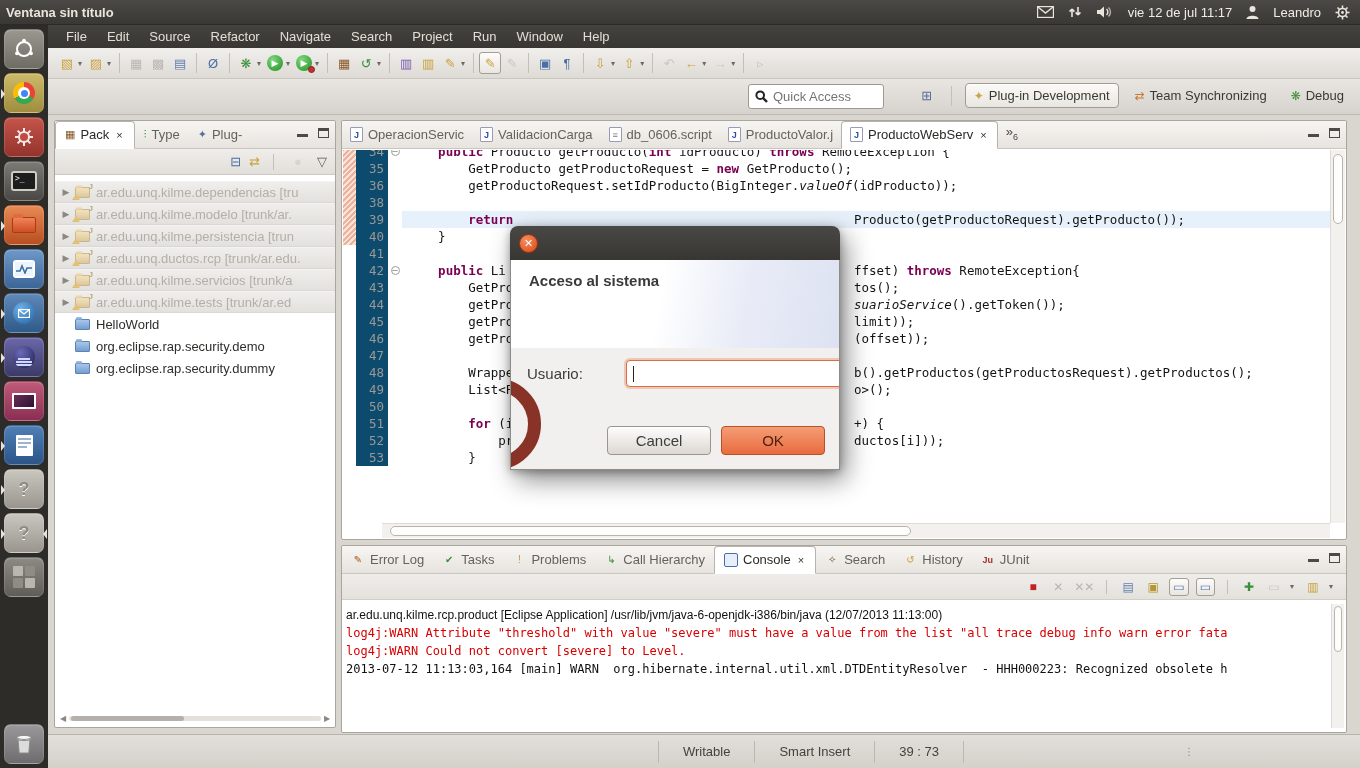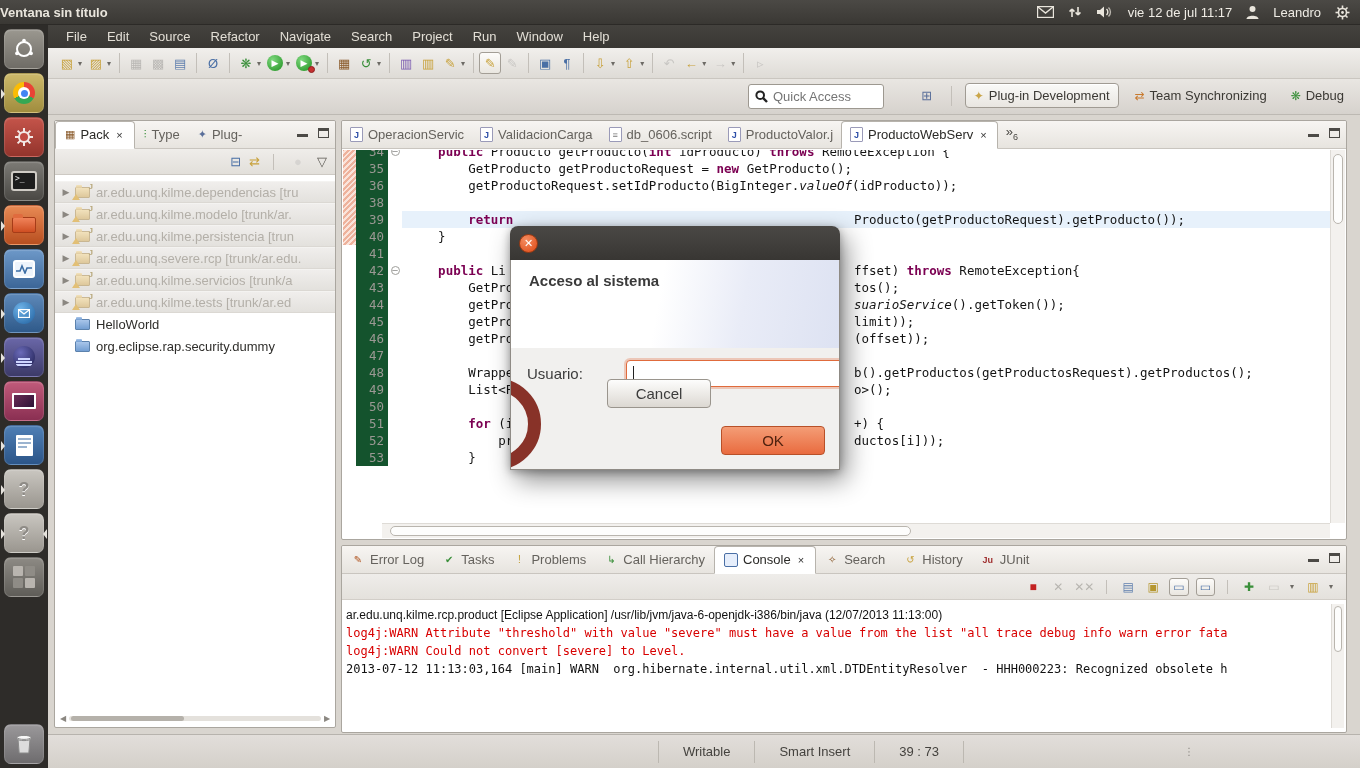--- a/index.html
+++ b/index.html
@@ -4,21 +4,21 @@
 <style>
   * { margin:0; padding:0; box-sizing:border-box; }
   html,body { width:1360px; height:768px; overflow:hidden; background:#000; }
   body { font-family:"Liberation Sans", sans-serif; }
   #screen { position:relative; width:1360px; height:768px; background:#d9d5cf; overflow:hidden; }
 
   
   #top-panel { position:absolute; left:0; top:0; width:1360px; height:25px;
     background:linear-gradient(#4b4945,#3a3834); color:#e9e5dc; display:flex; align-items:center; z-index:60;
     border-bottom:1px solid #2c2a27;}
-  #win-title { font-weight:bold; font-size:13px; flex:0 0 auto; }
+  #win-title { font-weight:bold; font-size:13px; padding-left:6px; flex:0 0 auto; }
   #panel-right { margin-left:auto; display:flex; align-items:center; gap:14px; padding-right:10px; font-size:13px; }
   .pico { display:inline-flex; align-items:center; }
   #clock { color:#efece5; }
   #user-name { color:#efece5;text-align:right; }
 
   
   #launcher { position:absolute; left:0; top:25px; width:48px; height:743px; background:#2e2c29; z-index:55; }
   .ltile { position:absolute; left:4px; width:40px; height:40px; border-radius:7px; display:flex; align-items:center;
     justify-content:center; border:1px solid rgba(255,255,255,.12); box-shadow:inset 0 1px 1px rgba(255,255,255,.15);
     font-size:15px; color:#fff; overflow:visible; }
@@ -96,21 +96,21 @@
   #edit-tabs .vtab { padding:5px 8px 6px 8px; }
   .ficon { width:13px; height:15px; background:#fff; border:1px solid #9a9ab8; font-size:9px; font-weight:bold;
     color:#2e4fa8; display:inline-flex; align-items:center; justify-content:center; border-radius:1px; }
   .ficon.script { color:#7a7a7a; font-weight:normal; }
   #code-wrap { position:absolute; left:1px; right:16px; top:29px; bottom:16px; overflow:hidden;
     font-family:"DejaVu Sans Mono", monospace; font-size:12.5px; line-height:17px; background:#fff; }
   #code { margin-top:-7px; }
   .cline { display:flex; height:17px; white-space:pre; }
   .ann-col { width:13px; flex:0 0 auto; }
   .ann-col.hatch { background:repeating-linear-gradient(135deg,#eeb29c 0 2px,#fae4db 2px 4px); }
-  .num-col { width:32px; flex:0 0 auto; text-align:right; color:#9a9893; padding-right:4px; background:#14532d; }
+  .num-col { width:32px; flex:0 0 auto; text-align:right; color:#9a9893; padding-right:4px; background:#0c4a6e; }
   .fold-col { width:14px; flex:0 0 auto; display:flex; align-items:center; justify-content:center; }
   .foldm { width:9px; height:9px; border:1px solid #a0a09c; border-radius:50%; background:#fff; color:#6f6f6b;
     font-size:9px; line-height:7px; text-align:center; }
   .ctext { flex:1; position:relative; padding-left:6px; color:#141414; }
   .cline.hl .ctext { background:#e7f1fb; }
   .kw { color:#7b0052; font-weight:bold; }
   .ctext i { }
   .rfrag { position:absolute; left:452px; top:0; }
   #ed-vscroll { position:absolute; right:1px; top:29px; bottom:16px; width:15px; background:#f3f1ee; border-left:1px solid #dedbd6;}
   #ed-vthumb { position:absolute; left:2px; top:4px; width:10px; height:70px; background:#fdfdfc; border:1px solid #b9b5ae; border-radius:6px; }
@@ -157,21 +157,21 @@
     border-radius:50%; opacity:.9; }
   #dlg-heading { position:absolute; left:18px; top:12px; font-size:15px; font-weight:bold; color:#3a3a3a; }
   .dlg-row { position:absolute; left:16px; display:flex; align-items:center;gap:23px; }
   .dlg-label { width:76px; font-size:15px; color:#3c3c3c; }
   .dlg-input { width:228px; height:27px; background:#fff; border:1px solid #b3afa8; border-radius:4px; position:relative; }
   .dlg-input.focus { border:1px solid #e06b3c; box-shadow:0 0 0 2px rgba(224,107,60,.30); }
   .caret { position:absolute; left:6px; top:5px; width:1px; height:16px; background:#222; }
   #dlg-buttons { position:absolute; right:14px; bottom:14px; display:flex; gap:10px; }
   .dbtn { width:104px; height:29px; border-radius:4px; font-size:15px; display:flex; align-items:center; justify-content:center; }
   .dbtn.cancel { background:linear-gradient(#fdfdfc,#dcd8d2); border:1px solid #9a958d; color:#3c3c3c; }
-  .dbtn.ok { background:linear-gradient(#f49d76,#e96b3f); border:1px solid #b85028; color:#50220f;margin-top:47px; }
+  .dbtn.ok { background:linear-gradient(#f49d76,#e96b3f); border:1px solid #b85028; color:#50220f; }
 
   svg { display:block; }
 </style>
 </head>
 <body>
 
 <div id="screen">
 
   <div id="top-panel">
     <span id="win-title">Ventana sin título</span>
@@ -457,21 +457,21 @@
             <span class="wbadge"></span>
           </span>
           <span>ar.edu.unq.kilme.persistencia [trun</span>
         </div>
         <div class="trow dim">
           <span class="tri">▶</span>
           <span class="fol gold dimmed">
             <span class="jbadge">J</span>
             <span class="wbadge"></span>
           </span>
-          <span>ar.edu.unq.severe.rcp [trunk/ar.edu.</span>
+          <span>ar.edu.unq.ductos.rcp [trunk/ar.edu.</span>
         </div>
         <div class="trow dim">
           <span class="tri">▶</span>
           <span class="fol gold dimmed">
             <span class="jbadge">J</span>
             <span class="wbadge"></span>
           </span>
           <span>ar.edu.unq.kilme.servicios [trunk/a</span>
         </div>
         <div class="trow dim">
@@ -479,20 +479,25 @@
           <span class="fol gold dimmed">
             <span class="jbadge">J</span>
             <span class="wbadge"></span>
           </span>
           <span>ar.edu.unq.kilme.tests [trunk/ar.ed</span>
         </div>
         <div class="trow">
           <span class="tri"></span>
           <span class="fol blue"></span>
           <span>HelloWorld</span>
+        </div>
+        <div class="trow">
+          <span class="tri"></span>
+          <span class="fol blue"></span>
+          <span>org.eclipse.rap.security.demo</span>
         </div>
         <div class="trow">
           <span class="tri"></span>
           <span class="fol blue"></span>
           <span>org.eclipse.rap.security.dummy</span>
         </div>
       </div>
     <div id="expl-hscroll">
       <span class="scr-arrow">◀</span>
       <div class="scr-track">

